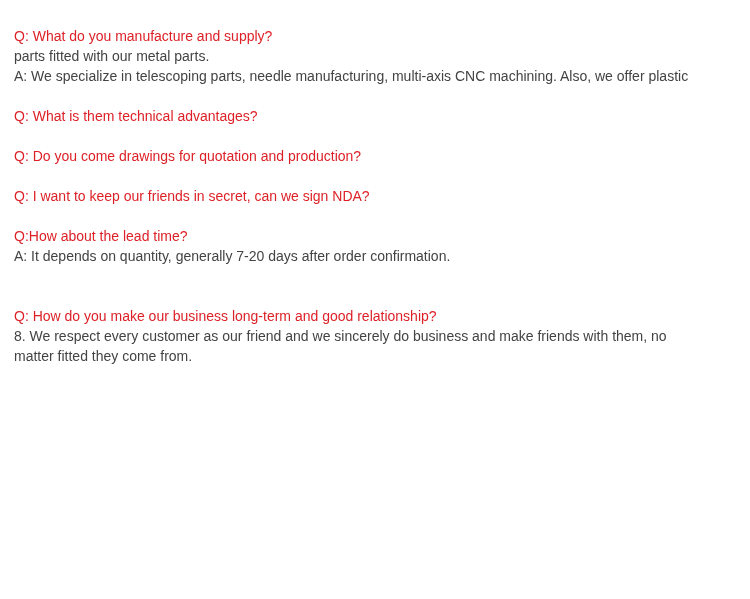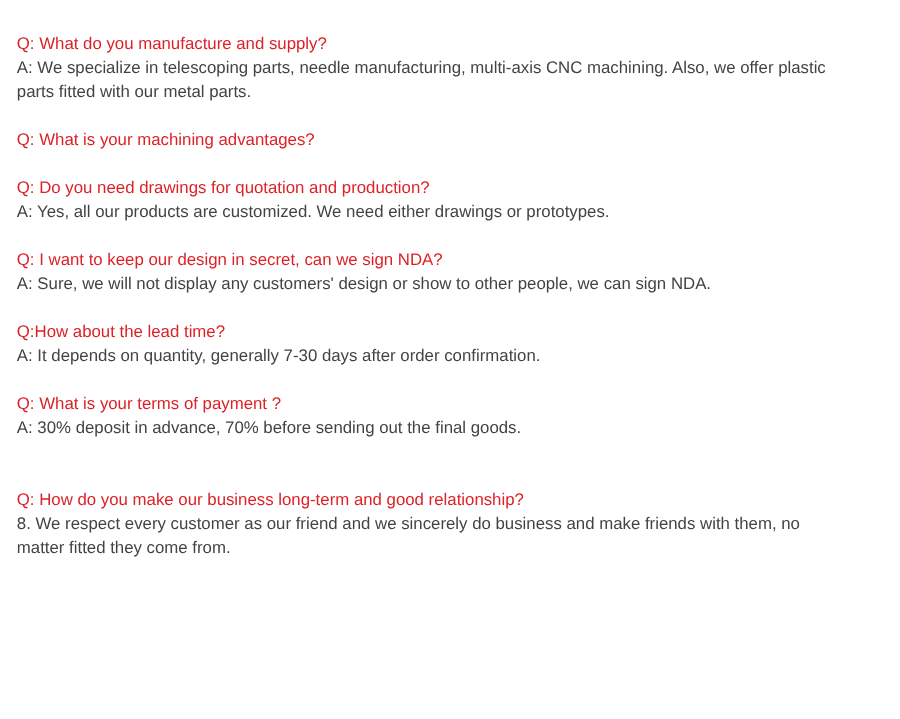--- a/index.html
+++ b/index.html
@@ -38,41 +38,35 @@
     height: 20px;
   }
 </style>
 </head>
 <body style="background: rgb(255, 255, 255); color: rgb(67, 67, 67);">
 
 <div class="page">
   <div id="faq-container">
       <div class="faq-section">
         <div class="faq-question" style="color: rgb(221, 33, 39);">Q: What do you manufacture and supply?</div>
+        <div class="faq-answer-line">parts fitted with our metal parts.</div>
         <div class="faq-answer-line">A: We specialize in telescoping parts, needle manufacturing, multi-axis CNC machining. Also, we offer plastic</div>
-        <div class="faq-answer-line">parts fitted with our metal parts.</div>
       </div>
       <div class="faq-section">
-        <div class="faq-question" style="color: rgb(221, 33, 39);">Q: What is your machining advantages?</div>
+        <div class="faq-question" style="color: rgb(221, 33, 39);">Q: What is them technical advantages?</div>
       </div>
       <div class="faq-section">
-        <div class="faq-question" style="color: rgb(221, 33, 39);">Q: Do you need drawings for quotation and production?</div>
-        <div class="faq-answer-line">A: Yes, all our products are customized. We need either drawings or prototypes.</div>
+        <div class="faq-question" style="color: rgb(221, 33, 39);">Q: Do you come drawings for quotation and production?</div>
       </div>
       <div class="faq-section">
-        <div class="faq-question" style="color: rgb(221, 33, 39);">Q: I want to keep our design in secret, can we sign NDA?</div>
-        <div class="faq-answer-line">A: Sure, we will not display any customers' design or show to other people, we can sign NDA.</div>
+        <div class="faq-question" style="color: rgb(221, 33, 39);">Q: I want to keep our friends in secret, can we sign NDA?</div>
       </div>
       <div class="faq-section">
         <div class="faq-question" style="color: rgb(221, 33, 39); margin-top: 17px;">Q:How about the lead time?</div>
-        <div class="faq-answer-line">A: It depends on quantity, generally 7-30 days after order confirmation.</div>
-      </div>
-      <div class="faq-section">
-        <div class="faq-question" style="color: rgb(221, 33, 39);">Q: What is your terms of payment ?</div>
-        <div class="faq-answer-line">A: 30% deposit in advance, 70% before sending out the final goods.</div>
+        <div class="faq-answer-line">A: It depends on quantity, generally 7-20 days after order confirmation.</div>
       </div>
       <div class="faq-section gap-before">
         <div class="faq-question" style="color: rgb(221, 33, 39);">Q: How do you make our business long-term and good relationship?</div>
         <div class="faq-answer-line">8. We respect every customer as our friend and we sincerely do business and make friends with them, no</div>
         <div class="faq-answer-line">matter fitted they come from.</div>
       </div>
     </div>
 </div>
 
 </body></html>

